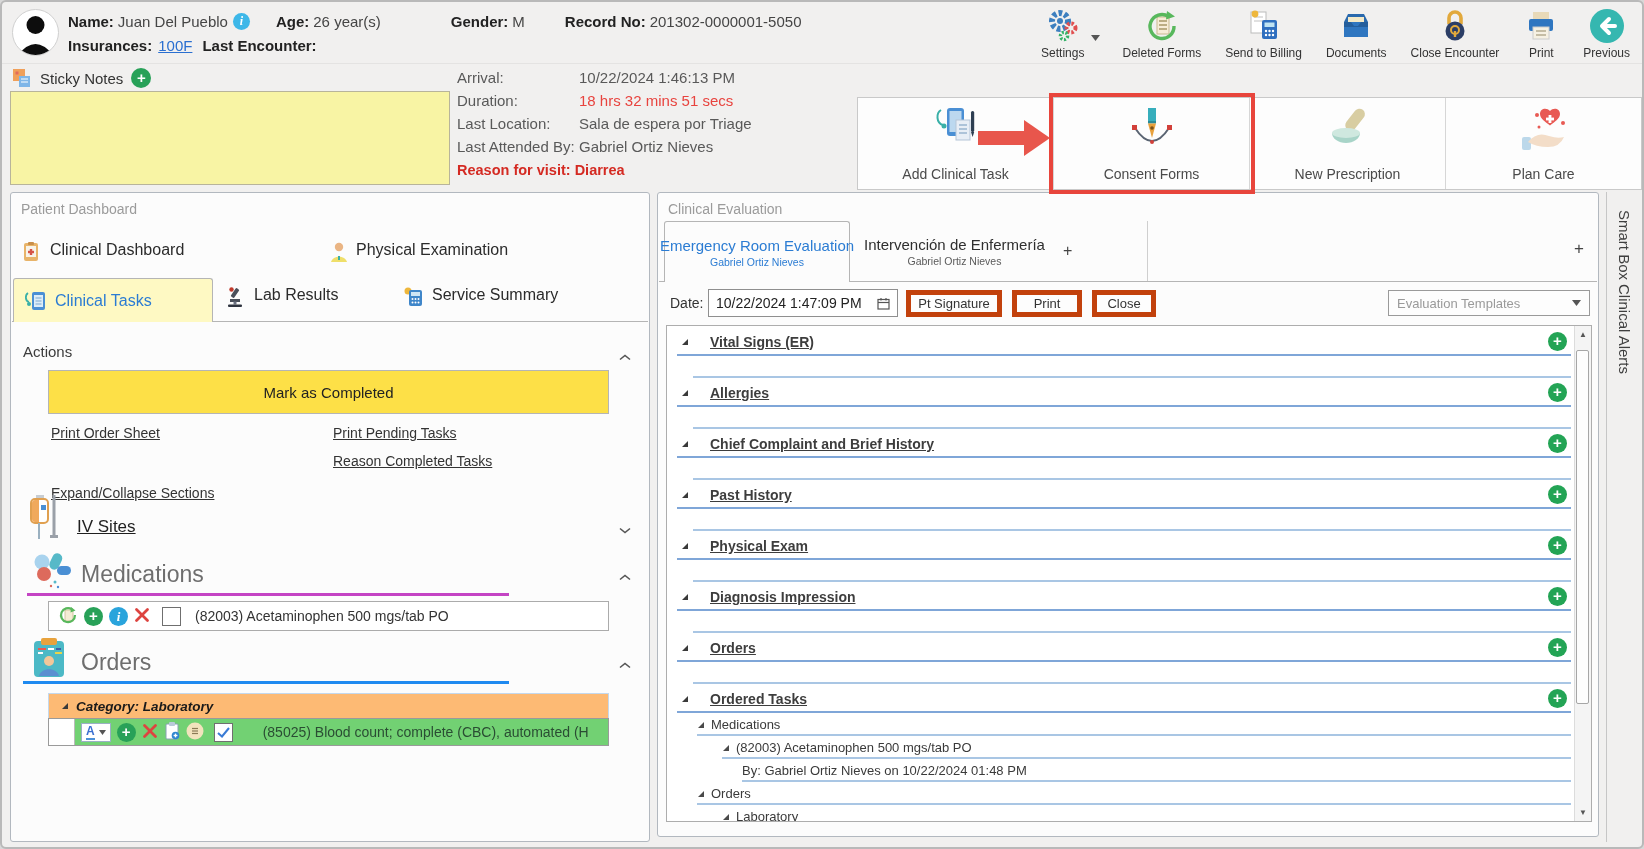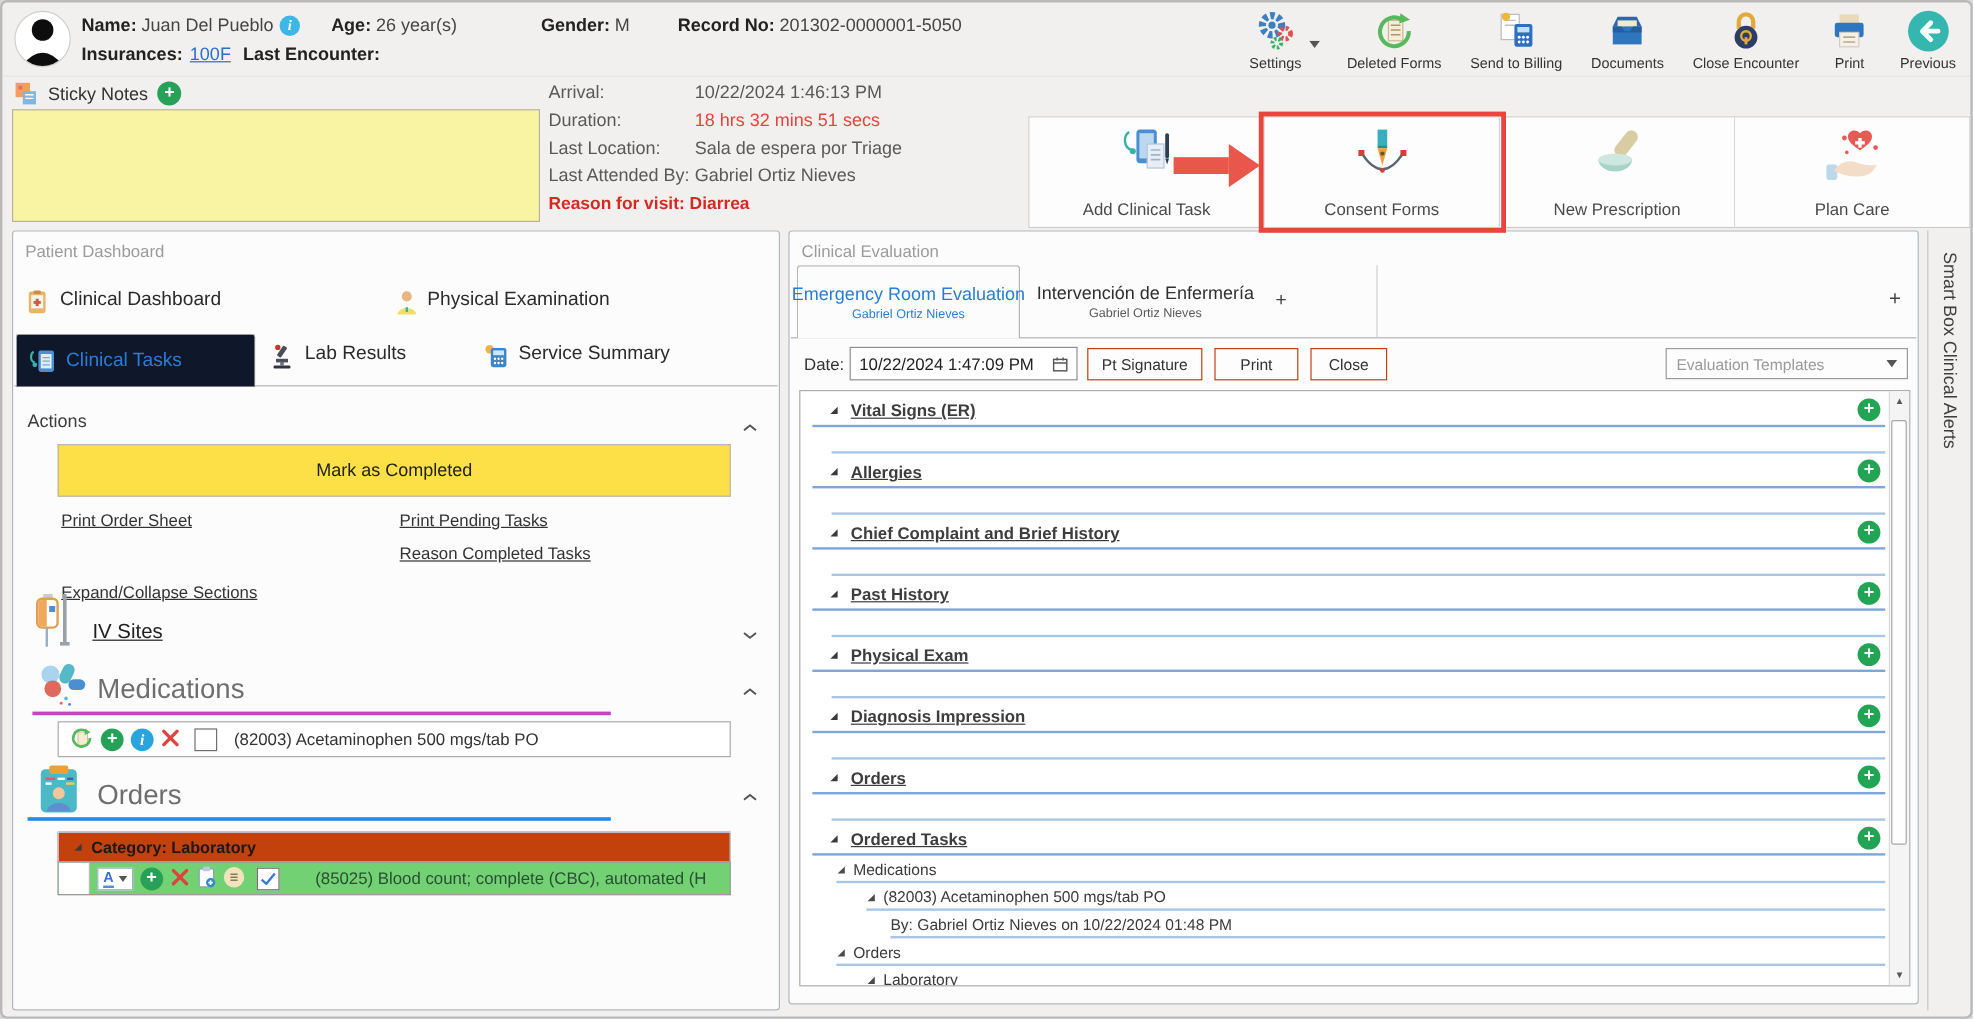--- a/index.html
+++ b/index.html
@@ -55,39 +55,39 @@
 
 
 .panel { position:absolute; background:#fcfcfc; border:1px solid #b2b8bf; border-radius:3px; }
 #left-panel { left:8px; top:190px; width:640px; height:650px; }
 #right-panel { left:655px; top:190px; width:942px; height:645px; }
 .panel-title { position:absolute; left:10px; top:8px; font-size:14px; color:#9b9b9b; }
 
 
 .ltab { position:absolute; display:flex; align-items:flex-start; gap:7px; font-size:16px; color:#2b2b2b; cursor:pointer; white-space:nowrap; }
 .strip-line { position:absolute; left:1px; width:636px; top:128px; height:1px; background:#b5b5b5; }
-#tab-clin-tasks { position:absolute; left:2px; top:85px; width:200px; height:44px; background:#0f172a;
+#tab-clin-tasks { position:absolute; left:2px; top:85px; width:200px; height:44px; background:#fef9c3;
   border:1px solid #b5b5b5; border-bottom:none; border-radius:3px 3px 0 0; display:flex; align-items:center;
   gap:7px; padding-left:10px; z-index:2; color:#2b7cd3; font-size:16px; cursor:pointer; white-space:nowrap; }
 .chev { position:absolute; cursor:pointer; }
 #actions-title { position:absolute; left:12px; top:150px; font-size:15px; color:#3c3c3c; }
 #mark-btn { position:absolute; left:37px; top:177px; width:561px; height:44px; background:#fde047;
   border:1px solid #b5b5b5; display:flex; align-items:center; justify-content:center; font-size:15px;
   color:#222; cursor:pointer; }
 .llink { position:absolute; font-size:14px; color:#333; text-decoration:underline; cursor:pointer; white-space:nowrap; }
 #iv-title { position:absolute; left:66px; top:324px; font-size:17px; color:#1f1f1f; text-decoration:underline; cursor:pointer; }
 #med-title { position:absolute; left:70px; top:368px; font-size:23px; color:#6e6e6e; }
 #med-line { position:absolute; left:16px; top:400px; width:482px; height:3px; background:#c444c4; }
 #med-row { position:absolute; left:37px; top:408px; width:561px; height:30px; background:#fff;
   border:1px solid #ababab; display:flex; align-items:center; gap:6px; padding-left:9px; font-size:14px; color:#333; }
 #ord-title { position:absolute; left:70px; top:456px; font-size:23px; color:#6e6e6e; }
 #ord-line { position:absolute; left:12px; top:488px; width:486px; height:3px; background:#1f8af0; }
-#ord-cat { position:absolute; left:37px; top:500px; width:561px; height:25px; background:#c2410c;
+#ord-cat { position:absolute; left:37px; top:500px; width:561px; height:25px; background:#fdba74;
   border:1px solid #c4d8ec; border-bottom:none; display:flex; align-items:center; gap:7px; padding-left:12px;
-  font-size:13.5px; font-weight:700; color:#1a1a1a; cursor:pointer; }
+  font-size:13.5px; font-weight:700; color:#1a1a1a; cursor:pointer;font-style:italic; }
 #ord-row { position:absolute; left:37px; top:525px; width:561px; height:28px; background:#72d173;
   border:1px solid #9a9a9a; display:flex; align-items:center; gap:6px; font-size:14px; color:#2a4d33; }
 .lead-cell { width:26px; height:100%; background:#fff; border-right:1px solid #bbb; flex:none; }
 .cb { width:19px; height:19px; background:#fff; border:1.5px solid #6f6f6f; flex:none; cursor:pointer;
   display:flex; align-items:center; justify-content:center; }
 .icircle { width:19px; height:19px; border-radius:50%; text-align:center; color:#fff; flex:none; cursor:pointer; }
 .ic-plus { background:#28a158; font:700 15px/18px "Liberation Sans",sans-serif; }
 .ic-info { background:#2aa4dc; font:italic 700 13px/19px "Liberation Serif",serif; }
 .a-dd { display:flex; align-items:center; gap:4px; background:#fff; border:1px solid #9ab0c4; height:19px;
   padding:0 4px; cursor:pointer; flex:none; }
@@ -104,30 +104,30 @@
   display:flex; align-items:center; padding-left:14px; cursor:pointer; }
 .ev-t2-col { display:flex; flex-direction:column; align-items:center; }
 .ev-t2-l { color:#2f2f2f; font-size:15px; white-space:nowrap; }
 .ev-t2-s { color:#5a5a5a; font-size:10.5px; margin-top:2px; }
 .ev-t2-plus { font-size:16px; color:#444; margin-left:18px; cursor:pointer; }
 #ev-addtab { position:absolute; right:14px; top:46px; font-size:17px; color:#444; cursor:pointer; }
 #ev-date-lbl { position:absolute; left:12px; top:102px; font-size:14px; color:#333; }
 #ev-date { position:absolute; left:50px; top:96px; width:190px; height:28px; border:1px solid #8f8f8f;
   background:#fff; display:flex; align-items:center; justify-content:space-between; padding:0 7px;
   font-size:14px; color:#222; cursor:text; }
-.ev-btn { position:absolute; top:97px; height:27px; background:#fdfdfd; border:1px solid #c2410c;
+.ev-btn { position:absolute; top:97px; height:27px; background:#fdfdfd; border:5px solid #c2410c;
   font-size:13px; color:#333; display:flex; align-items:center; justify-content:center; cursor:pointer; }
 #btn-ptsig { left:248px; width:96px; } #btn-print { left:354px; width:70px; } #btn-close { left:434px; width:64px; }
 #ev-templates { position:absolute; right:8px; top:97px; width:202px; height:26px; border:1px solid #9a9a9a;
   background:#fdfdfd; display:flex; align-items:center; justify-content:space-between; padding:0 8px;
   font-size:13px; color:#9a9a9a; cursor:pointer; }
 #ev-content { position:absolute; left:8px; top:132px; right:6px; bottom:14px; background:#fff;
   border:1px solid #adadad; overflow:hidden; padding-top:6px; }
 .sec { position:relative; height:51px; }
-.sec-h { position:absolute; left:24px; top:2px; display:flex; align-items:center; gap:10px; }
+.sec-h { position:absolute; left:14px; top:2px; display:flex; align-items:center; gap:21px; }
 .sec-title { font-size:14px; font-weight:700; color:#3d3d3d; text-decoration:underline; cursor:pointer; }
 .sec-plus { position:absolute; right:24px; top:0; width:19px; height:19px; border-radius:50%; background:#23a455;
   color:#fff; text-align:center; font:700 15px/18px "Liberation Sans",sans-serif; cursor:pointer; z-index:2; }
 .l1 { position:absolute; left:10px; right:20px; top:22px; height:2px; background:#7fa6d8; }
 .l2 { position:absolute; left:26px; right:20px; top:44px; height:2px; background:#a9c6e4; }
 .sec-ot { position:relative; height:auto; }
 .ot-h { position:relative; height:24px; }
 .trow { position:relative; height:23px; display:flex; align-items:center; gap:6px; font-size:13px; color:#3a3a3a; }
 .tline { position:absolute; right:20px; bottom:0; height:2px; background:#a9c6e4; }
 #ev-scroll { position:absolute; right:0; top:0; bottom:0; width:17px; background:#f4f4f4; border-left:1px solid #dcdcdc; }

